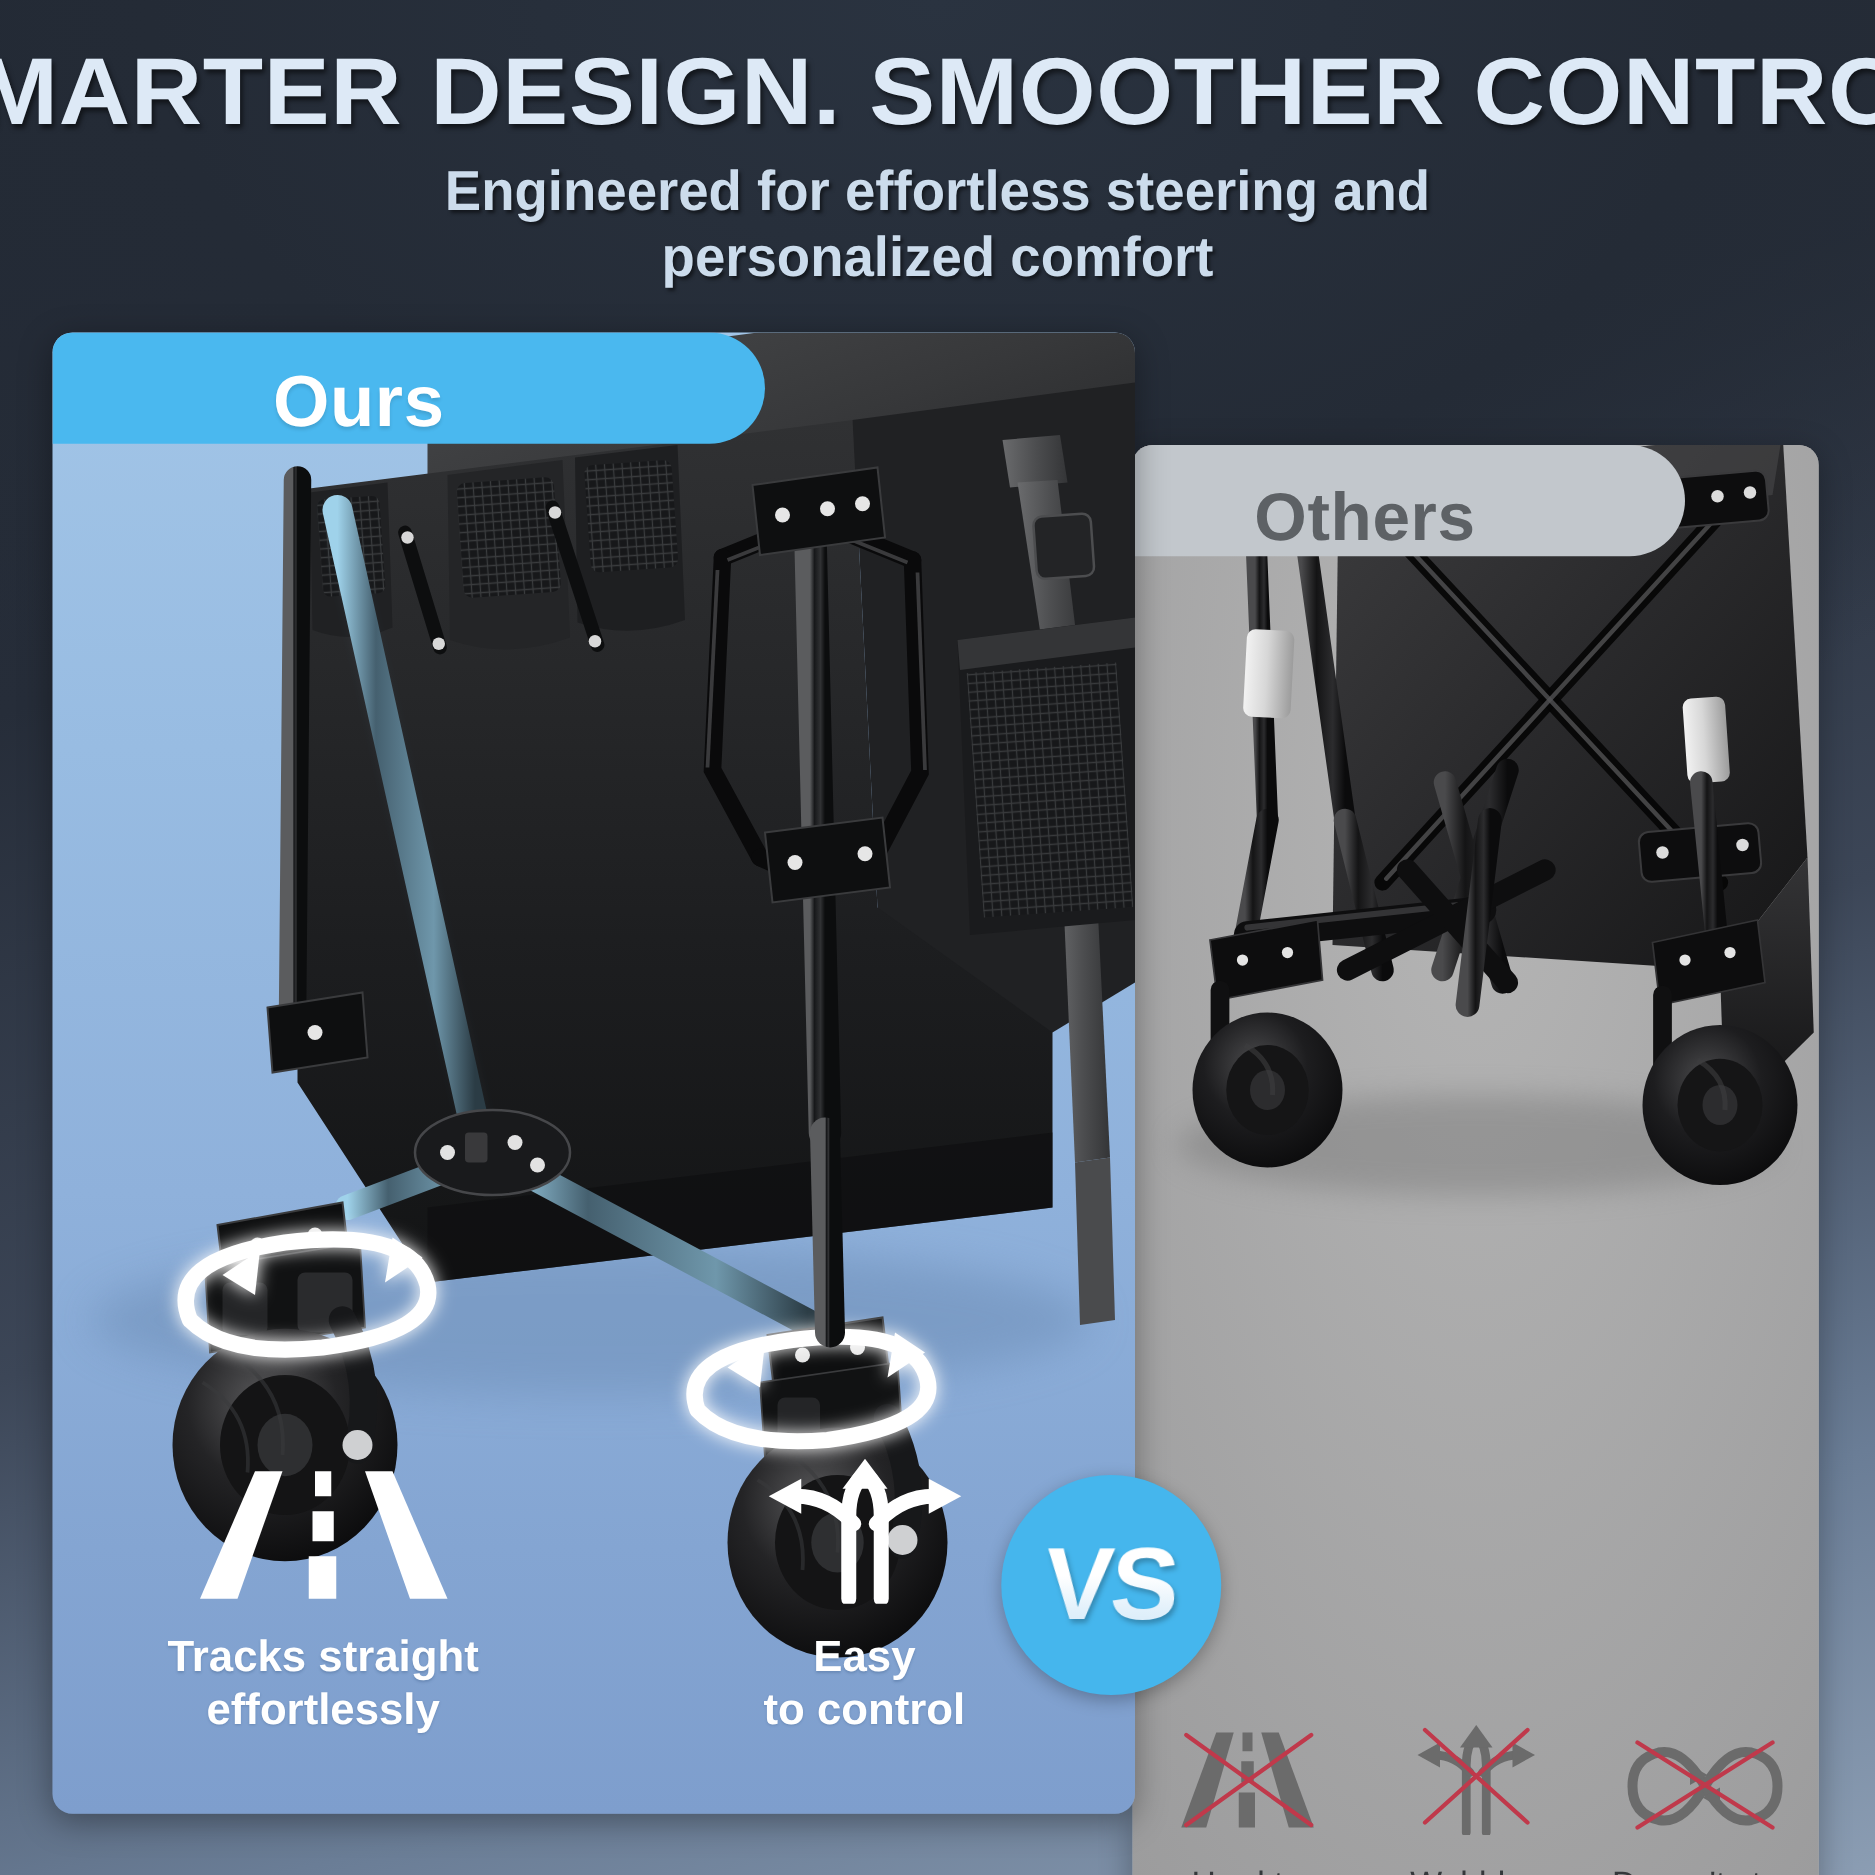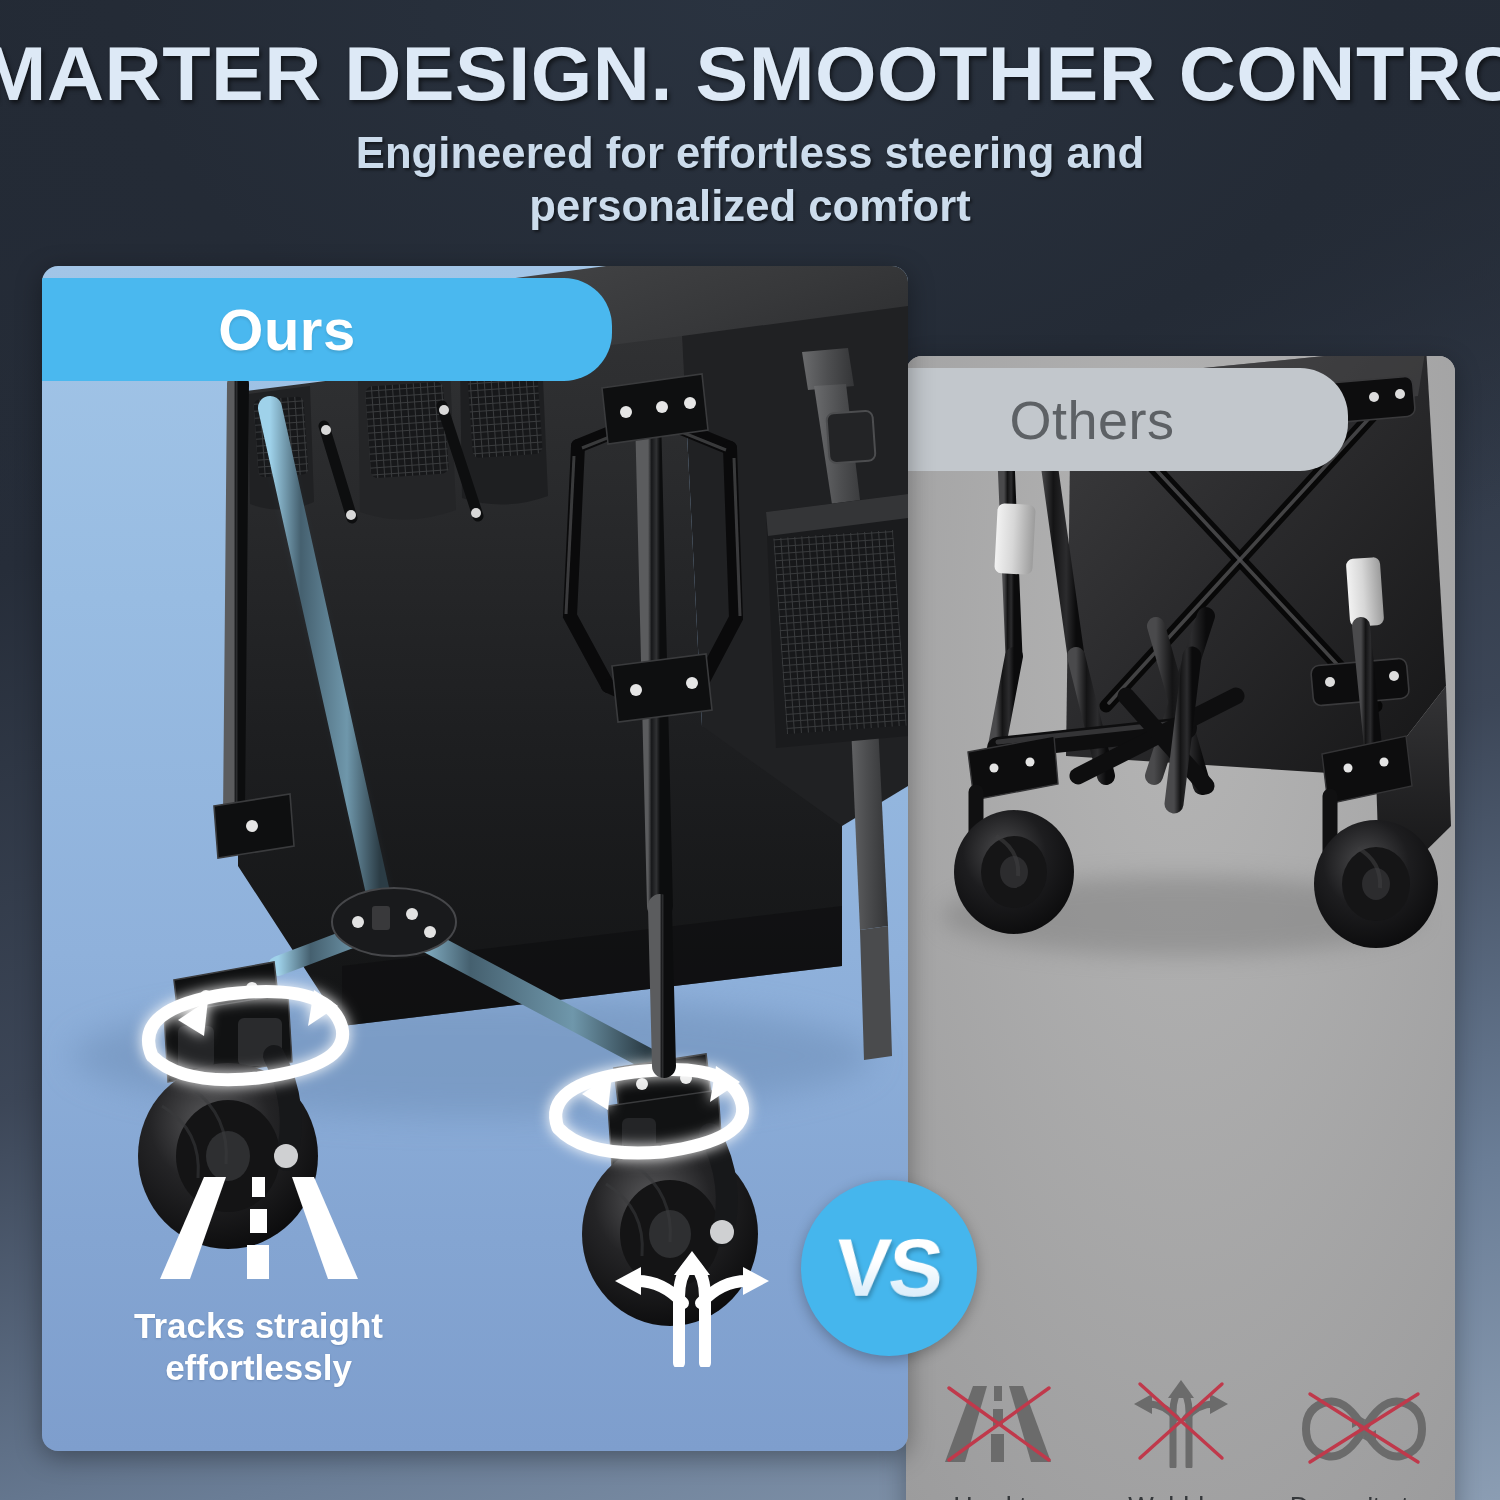--- a/index.html
+++ b/index.html
@@ -51,37 +51,37 @@
   #others-panel {
     position:absolute; left:906px; top:90px; width:549px; height:1322px;
     border-radius:16px; overflow:hidden;
     background:linear-gradient(155deg,#9d9d9d 0%, #a6a6a6 25%, #adadad 52%, #a8a8a8 78%, #a2a3a4 100%);
     box-shadow:0 6px 26px rgba(0,0,0,0.3);
     z-index:2;
   }
 
   
   .badge {
-    position:absolute; top:12px; left:0;
-    height:103px; display:flex; align-items:center;
+    position:absolute; top:0; left:0;
+    height:89px; display:flex; align-items:flex-end;
     border-bottom-right-radius:48px; border-top-right-radius:48px;
     z-index:20;
   }
   #ours-badge {
     width:570px; background:#4ab8ef;
     justify-content:center; padding-right:80px;
   }
   #ours-badge .badge-text { color:#ffffff; font-size:58px; font-weight:bold; letter-spacing:0.5px;
                             text-shadow:0 2px 3px rgba(0,0,0,0.12); }
   #others-badge {
     width:442px; background:#c2c7cc;
     justify-content:center; padding-right:70px;
     border-bottom-right-radius:48px; border-top-right-radius:48px;
   }
-  #others-badge .badge-text { color:#5d6165; font-size:54px; font-weight:normal; letter-spacing:0.5px; }
+  #others-badge .badge-text { color:#5d6165; font-size:54px; font-weight:bold; letter-spacing:0.5px; }
 
   
   #vs-badge {
     position:absolute; left:801px; top:914px; width:176px; height:176px;
     border-radius:50%; background:#45b6ed;
     display:flex; align-items:center; justify-content:center;
     z-index:40;
     box-shadow:0 4px 14px rgba(0,0,0,0.28);
   }
   #vs-badge .vs-text {
@@ -554,20 +554,22 @@
               <path d="M80 54 Q60 32 34 32"></path>
               <path d="M98 54 Q118 32 144 32"></path>
             </g>
             <g fill="#ffffff">
               <path d="M89 2 L107 26 L71 26 Z"></path>
               <path d="M12 32 L38 18 L38 46 Z"></path>
               <path d="M166 32 L140 18 L140 46 Z"></path>
             </g>
           </svg>
         </div>
+        <div class="feat-label">Easy
+to control</div>
       </div>
 
 
     </div>
   </div>
 
   <div id="vs-badge">
     <span class="vs-text">VS</span>
   </div>
 

